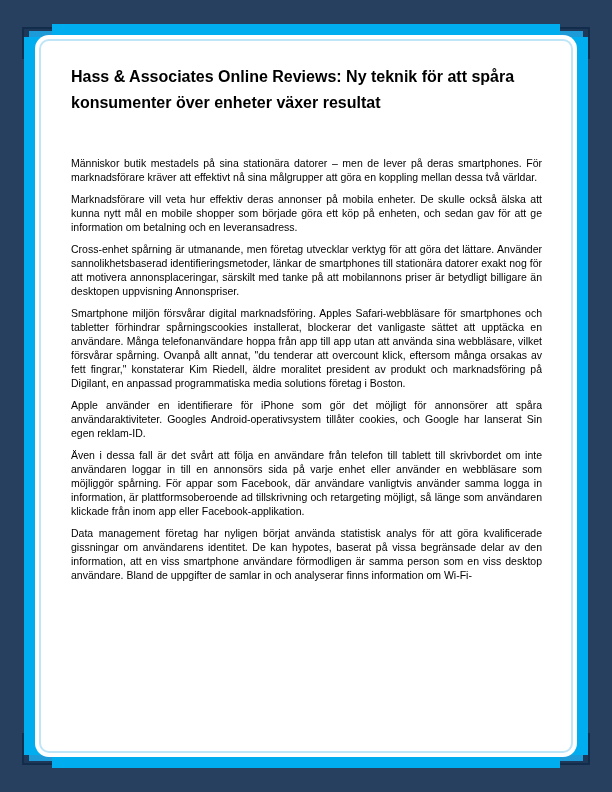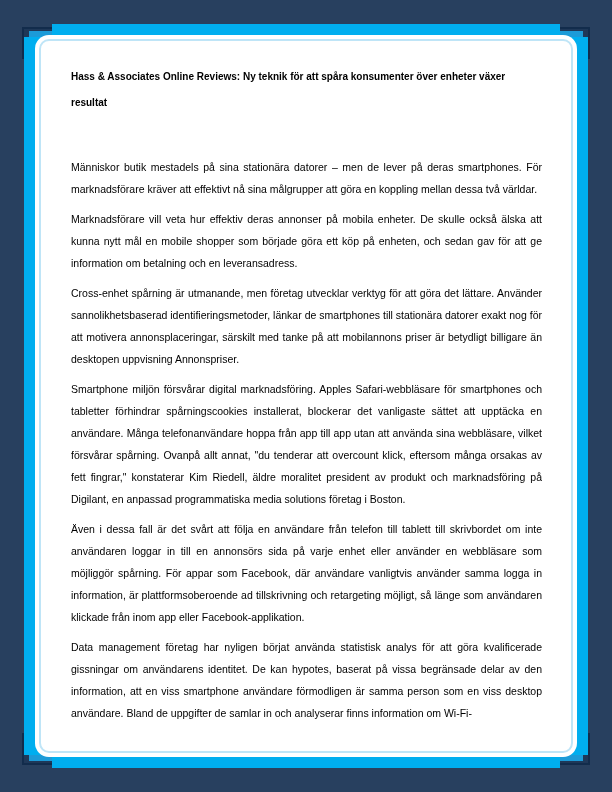--- a/index.html
+++ b/index.html
@@ -50,25 +50,25 @@
     border: 2px solid #BFE5F7; border-radius: 10px;
     pointer-events: none;
   }
 
   
   .content {
     position: absolute; left: 71px; right: 70px; top: 64px; bottom: 42px;
     overflow: hidden; color: #000;
   }
   .doc-title {
-    font-size: 10px; font-weight: bold; line-height: 26px;
+    font-size: 16px; font-weight: bold; line-height: 26px;
     margin: 0 0 40px 0; color: #000;
   }
   .doc-para {
-    font-size: 10.5px; line-height: 22px;
+    font-size: 10.5px; line-height: 14px;
     text-align: justify; margin: 0 0 8px 0; color: #000;
   }
   .inline-link {
     color: #000; cursor: pointer;
   }
 </style>
 </head>
 <body>
 
 <div class="canvas">
@@ -96,18 +96,19 @@
   <div class="page"></div>
   <div class="inner-line"></div>
 
   <div class="content">
     <h1 class="doc-title">Hass &amp; Associates Online Reviews: Ny teknik för att spåra konsumenter över enheter växer resultat</h1>
     <div id="article-body">
         <p class="doc-para"><span>Människor butik mestadels på sina stationära datorer – men de lever på deras smartphones. För marknadsförare kräver att effektivt nå sina målgrupper att göra en koppling mellan dessa två världar.</span></p>
         <p class="doc-para"><span class="inline-link">Marknadsförare</span><span> vill veta hur effektiv deras annonser på mobila enheter. De skulle också älska att kunna nytt mål en mobile shopper som började göra ett köp på enheten, och sedan gav för att ge information om betalning och en leveransadress.</span></p>
         <p class="doc-para"><span>Cross-enhet spårning är utmanande, men </span><span class="inline-link">företag utvecklar</span><span> verktyg för att göra det lättare. Använder sannolikhetsbaserad identifieringsmetoder, länkar de smartphones till stationära datorer exakt nog för att motivera annonsplaceringar, särskilt med tanke på att mobilannons priser är betydligt billigare än desktopen uppvisning Annonspriser.</span></p>
         <p class="doc-para"><span>Smartphone miljön försvårar digital marknadsföring. Apples Safari-webbläsare för smartphones och tabletter förhindrar spårningscookies installerat, blockerar det vanligaste sättet att upptäcka en användare. Många telefonanvändare hoppa från app till app utan att använda sina webbläsare, vilket försvårar spårning. Ovanpå allt annat, "du tenderar att overcount klick, eftersom många orsakas av fett fingrar," konstaterar Kim Riedell, äldre moralitet president av produkt och marknadsföring på Digilant, en anpassad programmatiska media solutions företag i Boston.</span></p>
+        <p class="doc-para"><span>Apple använder en identifierare för iPhone som gör det möjligt för annonsörer att spåra användaraktiviteter. Googles Android-operativsystem tillåter cookies, och Google har lanserat Sin egen reklam-ID.</span></p>
         <p class="doc-para"><span>Även i dessa fall är det svårt att följa en användare från telefon till tablett till skrivbordet om inte användaren loggar in till en annonsörs sida på varje enhet eller använder en webbläsare som möjliggör spårning. För appar som Facebook, där användare vanligtvis använder samma logga in information, är plattformsoberoende ad tillskrivning och retargeting möjligt, så länge som användaren klickade från inom app eller Facebook-applikation.</span></p>
         <p class="doc-para"><span>Data management företag har nyligen börjat använda statistisk analys för att göra kvalificerade gissningar om användarens identitet. De kan hypotes, baserat på vissa begränsade delar av den information, att en viss smartphone användare förmodligen är samma person som en viss desktop användare. Bland de uppgifter de samlar in och analyserar finns information om Wi-Fi-</span></p>
       </div>
   </div>
 
 </div>
 
 </body></html>

